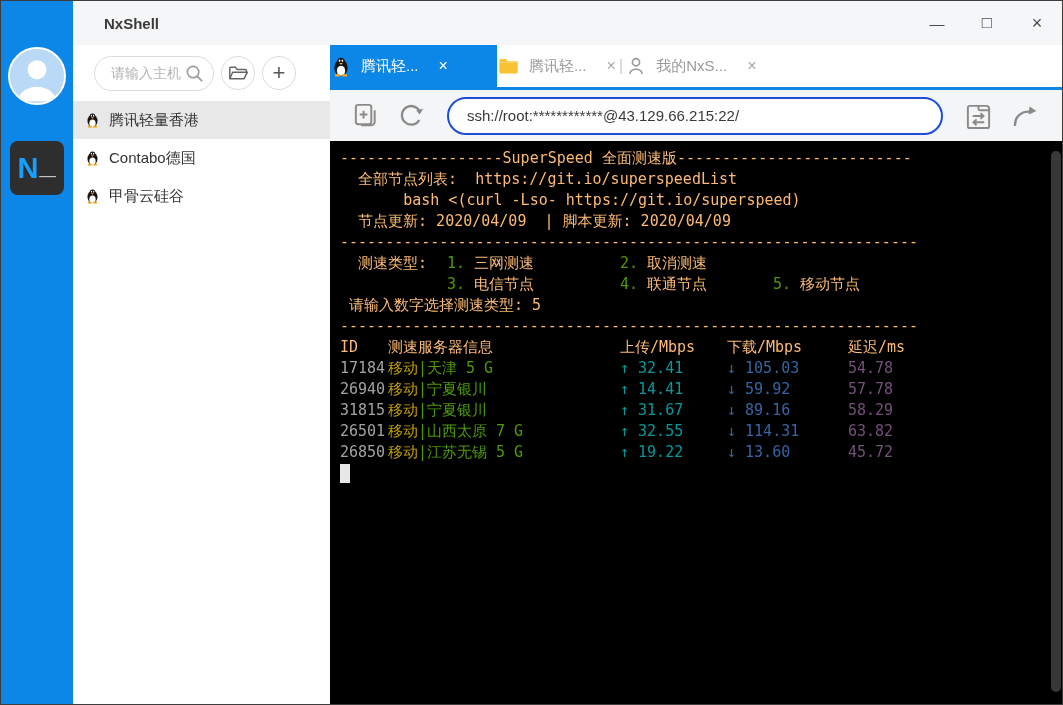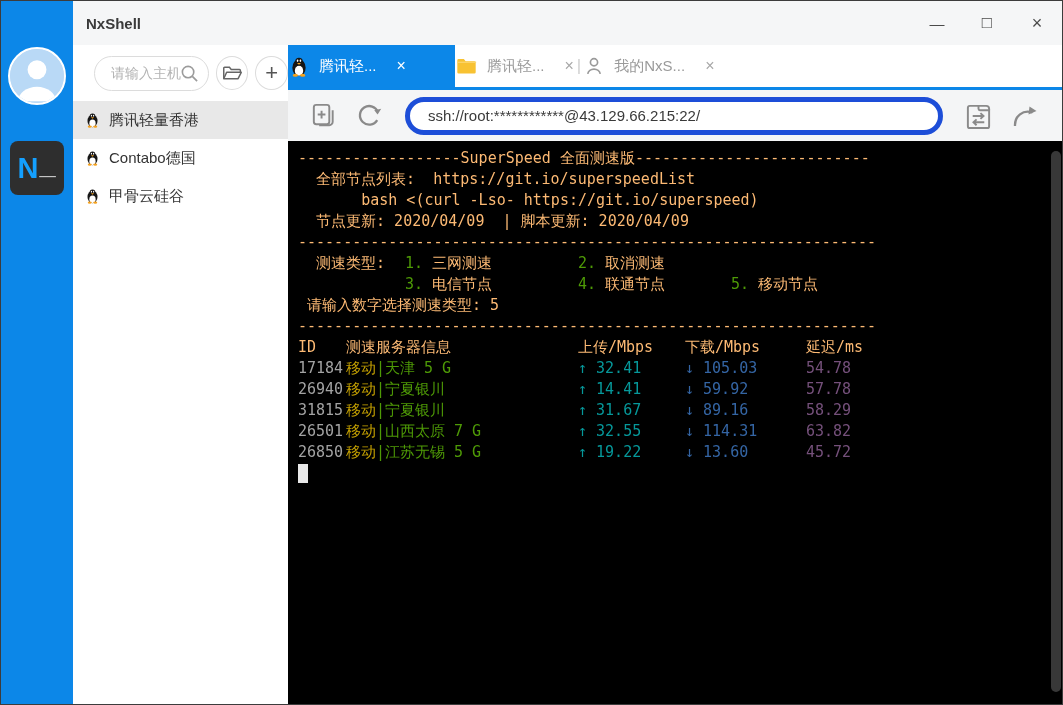--- a/index.html
+++ b/index.html
@@ -10,31 +10,31 @@
   .rail{width:72px;background:#0c87e8;flex-shrink:0;display:flex;flex-direction:column;align-items:center;}
   .avatar{margin-top:46px;width:58px;height:58px;border-radius:50%;border:2px solid #fff;overflow:hidden;background:#b9d9f6;box-sizing:border-box;}
   .avatar svg{display:block;width:100%;height:100%;}
   .nlogo{margin-top:36px;width:54px;height:54px;background:#2e2e2e;border-radius:8px;display:flex;align-items:center;justify-content:center;font-weight:bold;font-size:29px;letter-spacing:1px;}
   .nlogo .n{color:#14a0ff;}
   .nlogo .us{color:#c9c9c9;margin-top:-8px;}
 
   .main{flex:1;display:flex;flex-direction:column;min-width:0;}
 
   
-  .titlebar{height:44px;background:#f5f6f7;display:flex;align-items:center;padding-left:13px;flex-shrink:0;}
+  .titlebar{height:44px;background:#f5f6f7;display:flex;align-items:center;padding-left:31px;flex-shrink:0;}
   .apptitle{font-weight:bold;font-size:15px;color:#3a3a3a;}
   .wincontrols{margin-left:auto;display:flex;align-items:center;height:100%;}
   .wc{width:50px;height:100%;display:flex;align-items:center;justify-content:center;color:#4a4a4a;font-size:15px;cursor:default;}
   .wc.max{font-size:17px;}
   .wc.close{font-size:18px;}
 
   .content{flex:1;display:flex;min-height:0;}
 
   
-  .hostpanel{width:215px;background:#fff;flex-shrink:0;display:flex;flex-direction:column;}
+  .hostpanel{width:257px;background:#fff;flex-shrink:0;display:flex;flex-direction:column;}
   .searchrow{height:56px;display:flex;align-items:center;padding-left:21px;gap:7px;flex-shrink:0;}
   .searchbox{position:relative;width:120px;height:35px;border:1px solid #dcdcdc;border-radius:18px;background:#fff;display:flex;align-items:center;box-sizing:border-box;}
   .searchbox input{border:none;outline:none;width:78px;margin-left:14px;font-size:14px;color:#333;background:transparent;font-family:"Liberation Sans",sans-serif;}
   .searchbox input::placeholder{color:#b3b3b3;}
   .searchbox .mag{position:absolute;right:9px;top:7px;}
   .roundbtn{width:34px;height:34px;border-radius:50%;border:1px solid #dcdcdc;background:#fff;display:flex;align-items:center;justify-content:center;padding:0;cursor:pointer;}
   .roundbtn.plus{font-size:22px;color:#555;font-weight:400;line-height:1;}
   .hostlist{flex:1;}
   .hostitem{height:38px;display:flex;align-items:center;padding-left:12px;gap:9px;font-size:15px;color:#333;cursor:pointer;}
   .hostitem.selected{background:#e8e8e8;}
@@ -47,21 +47,21 @@
   .tab.active{background:#0c87e8;width:167px;}
   .tab .tlabel{font-size:15px;color:#9a9a9a;white-space:nowrap;}
   .tab.active .tlabel{color:#fff;}
   .tclose{font-size:16px;color:#a8a8a8;margin-left:10px;cursor:pointer;}
   .tab.active .tclose{color:#fff;}
   .tabsep{align-self:center;color:#cfcfcf;font-size:17px;padding:0 2px;margin-top:-4px;}
 
   
   .addressbar{height:51px;background:#f4f5f6;display:flex;align-items:center;padding:0 18px 0 16px;gap:6px;flex-shrink:0;}
   .abtn{background:transparent;border:none;padding:0 5px;cursor:pointer;display:flex;align-items:center;}
-  .urlpill{flex:1;height:38px;background:#fff;border:5px solid #1d4ed8;border-radius:19px;display:flex;align-items:center;padding:0 16px;margin:0 10px;box-sizing:border-box;}
+  .urlpill{flex:1;height:38px;background:#fff;border:2px solid #1d4ed8;border-radius:19px;display:flex;align-items:center;padding:0 16px;margin:0 10px;box-sizing:border-box;}
   .urlpill input{flex:1;border:none;outline:none;font-size:15px;color:#3a3a3a;background:transparent;font-family:"Liberation Sans",sans-serif;}
 
   
   .terminal{flex:1;background:#000;position:relative;padding:7px 14px 0 10px;box-sizing:border-box;overflow:hidden;font-family:"DejaVu Sans Mono",monospace;font-size:15px;line-height:21px;cursor:text;}
   .tl{display:flex;min-height:21px;}
   .tl span{white-space:pre;}
   .tcol{display:flex;flex-shrink:0;}
   .mc1{width:107px;} .mc2{width:173px;} .mc3{width:153px;}
   .col-id{width:48px;} .col-info{width:232px;} .col-up{width:107px;} .col-down{width:121px;} .col-ping{flex:1;}
   .c-w{color:#fdba74;} .c-r{color:#a3a3a3;} .c-y{color:#c4a000;} .c-g{color:#4e9a06;}

